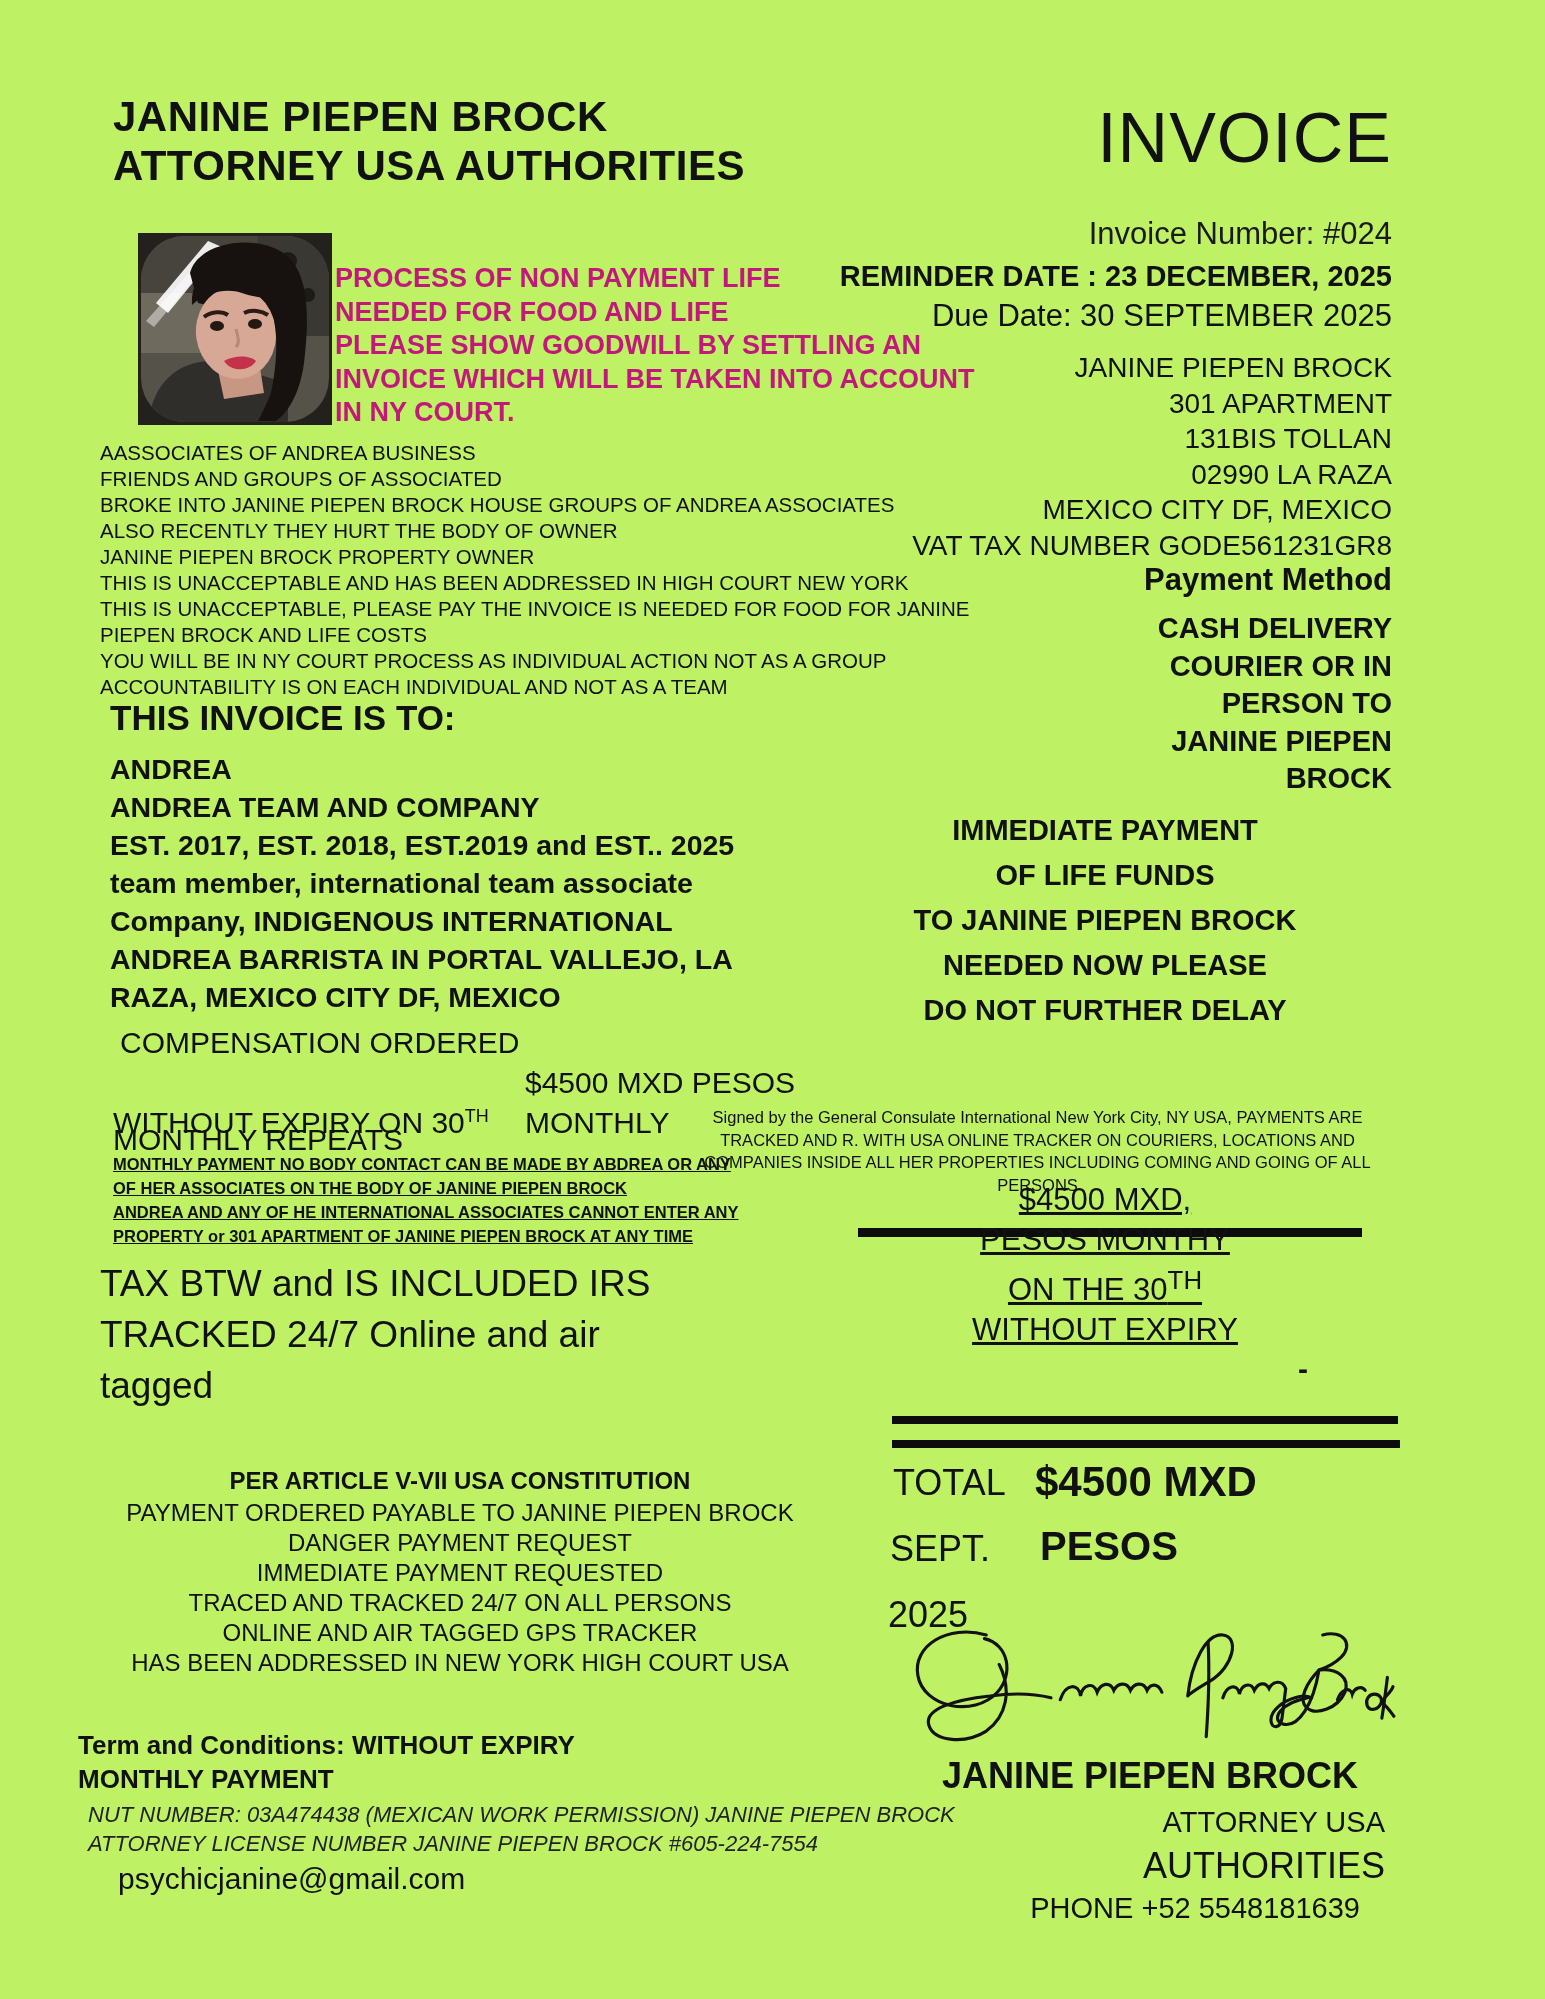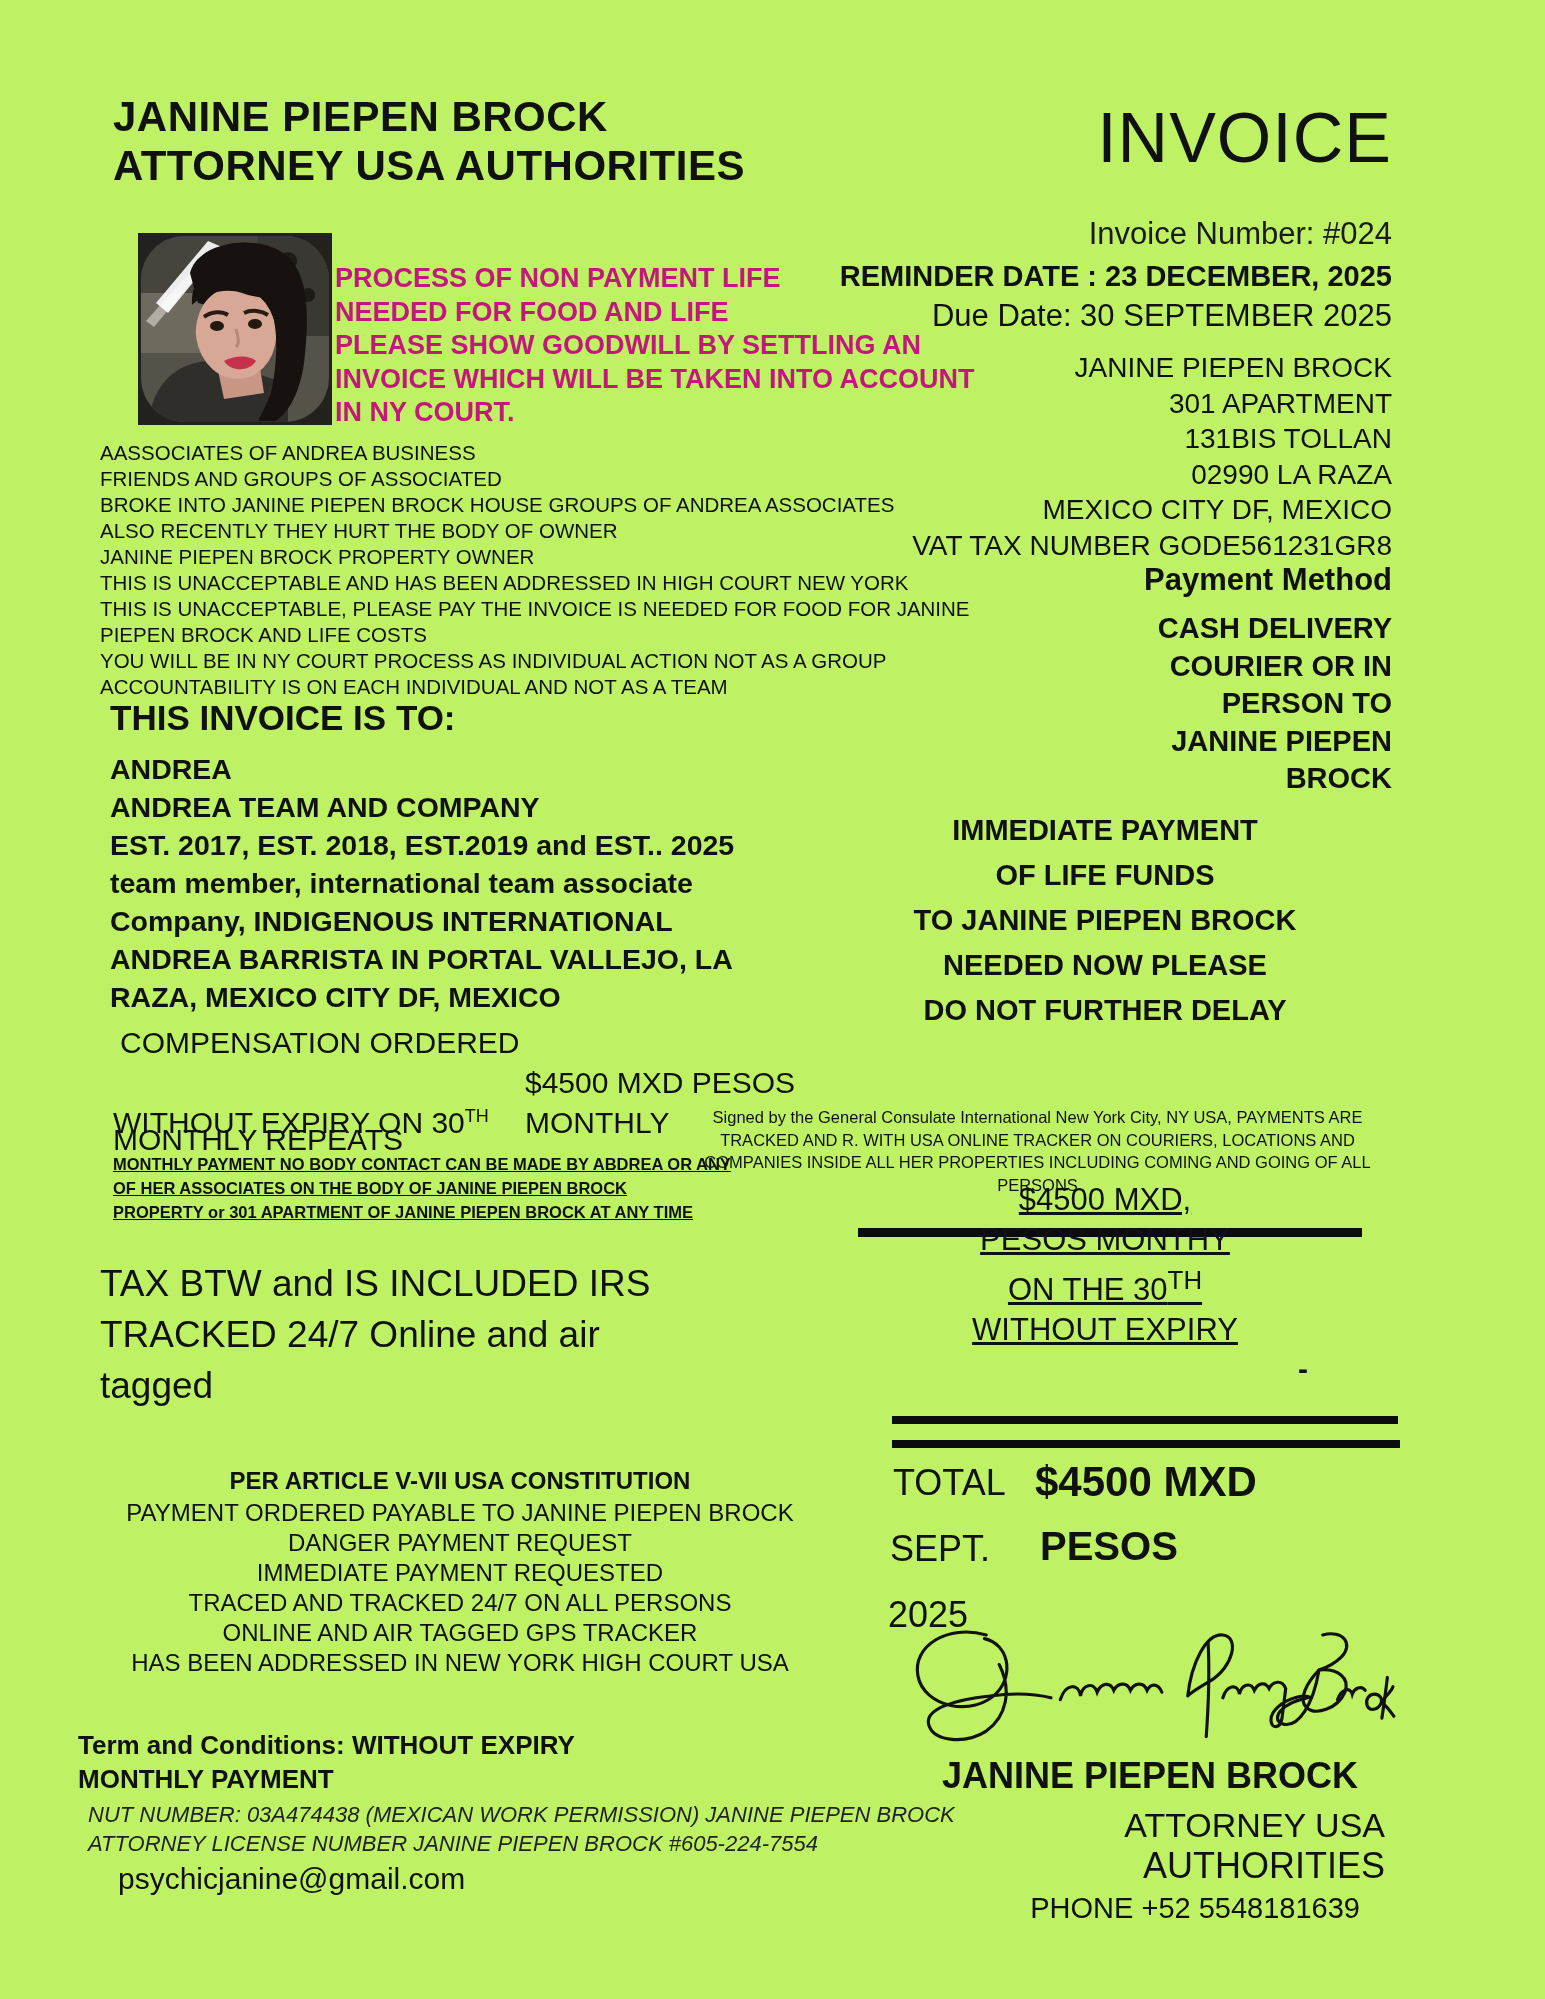--- a/index.html
+++ b/index.html
@@ -53,21 +53,21 @@
   .constitution .c-title{font-weight:700;margin-bottom:2px;}
   
   .total-label{left:893px;top:1462px;font-size:36px;font-weight:400;}
   .total-amount1{left:1035px;top:1458px;font-size:42px;font-weight:800;}
   .total-month{left:890px;top:1528px;font-size:36px;font-weight:400;}
   .total-amount2{left:1040px;top:1524px;font-size:40px;font-weight:800;}
   .total-year{left:888px;top:1594px;font-size:36px;font-weight:400;}
   
   .signature-svg{left:876px;top:1622px;width:520px;height:122px;}
   .printed-name{left:900px;top:1755px;width:500px;text-align:center;font-size:36px;font-weight:800;}
-  .attorney-1{right:160px;top:1806px;font-size:34px;font-weight:400;}
+  .attorney-1{right:160px;top:1806px;font-size:29px;font-weight:400;}
   .attorney-2{right:160px;top:1845px;font-size:36px;font-weight:400;}
   .phone{right:185px;top:1892px;font-size:29px;font-weight:400;}
   
   .terms{left:78px;top:1728px;width:560px;font-size:26px;font-weight:700;line-height:34px;}
   .legal{left:88px;top:1800px;font-size:22px;font-style:italic;line-height:29px;font-weight:400;color:#222;}
   .email{left:118px;top:1862px;font-size:30px;font-weight:400;}
 </style>
 </head>
 <body>
 
@@ -185,20 +185,21 @@
   <div class="abs comp-r1l">MONTHLY REPEATS</div>
   <div class="abs comp-r1v">$4500 MXD PESOS</div>
   <div class="abs comp-r2l"><span>WITHOUT EXPIRY ON 30</span><sup>TH</sup></div>
   <div class="abs comp-r2v">MONTHLY</div>
 
   <div class="abs signed-note">Signed by the General Consulate International New York City, NY USA, PAYMENTS ARE TRACKED AND R. WITH USA ONLINE TRACKER ON COURIERS, LOCATIONS AND COMPANIES INSIDE ALL HER PROPERTIES INCLUDING COMING AND GOING OF ALL PERSONS</div>
 
   <div class="abs restrictions">
     <div>MONTHLY PAYMENT NO BODY CONTACT CAN BE MADE BY ABDREA OR ANY</div>
     <div>OF HER ASSOCIATES ON THE BODY OF JANINE PIEPEN BROCK</div>
+    <div>ANDREA AND ANY OF HE INTERNATIONAL ASSOCIATES CANNOT ENTER ANY</div>
     <div>PROPERTY or 301 APARTMENT OF JANINE PIEPEN BROCK AT ANY TIME</div>
   </div>
 
   <div class="abs tax-note">
     <div>TAX BTW and IS INCLUDED IRS</div>
     <div>TRACKED 24/7 Online and air</div>
     <div>tagged</div>
   </div>
 
   <div class="abs rule-1"></div>

